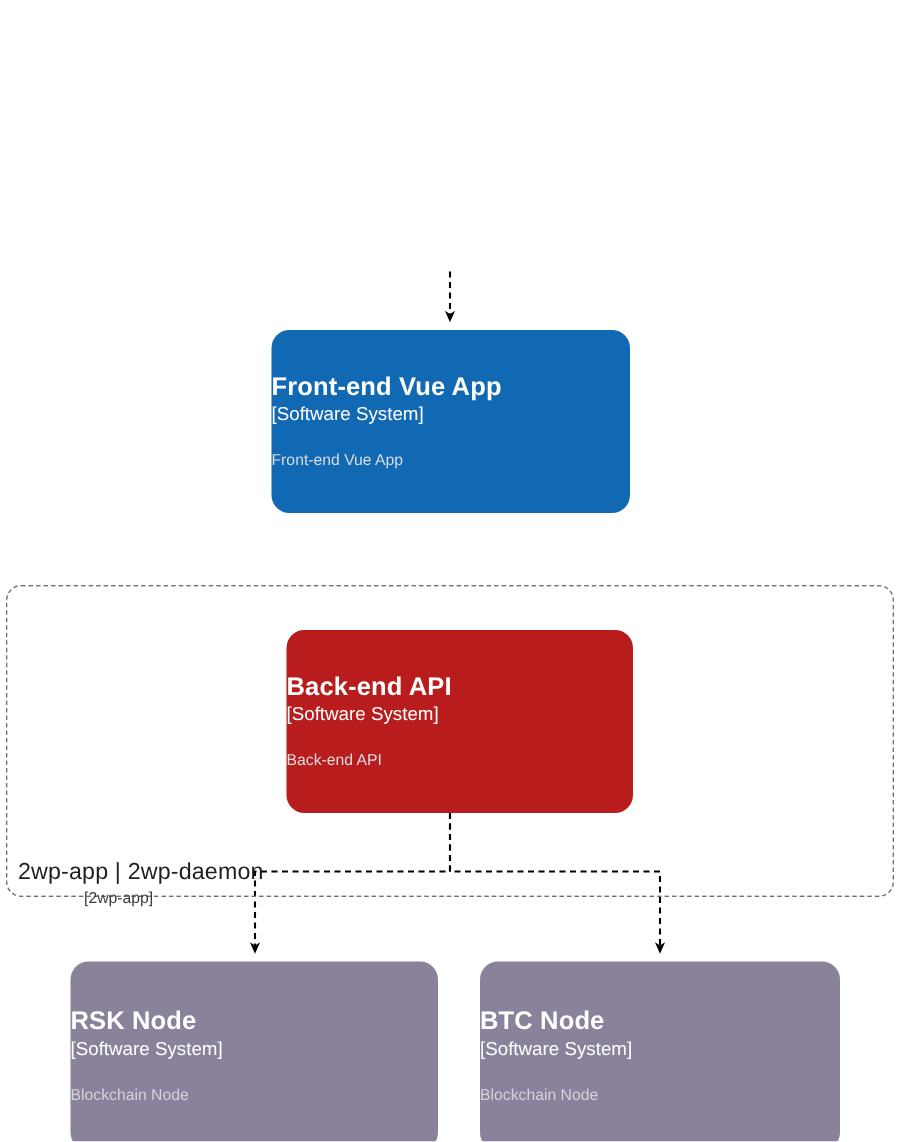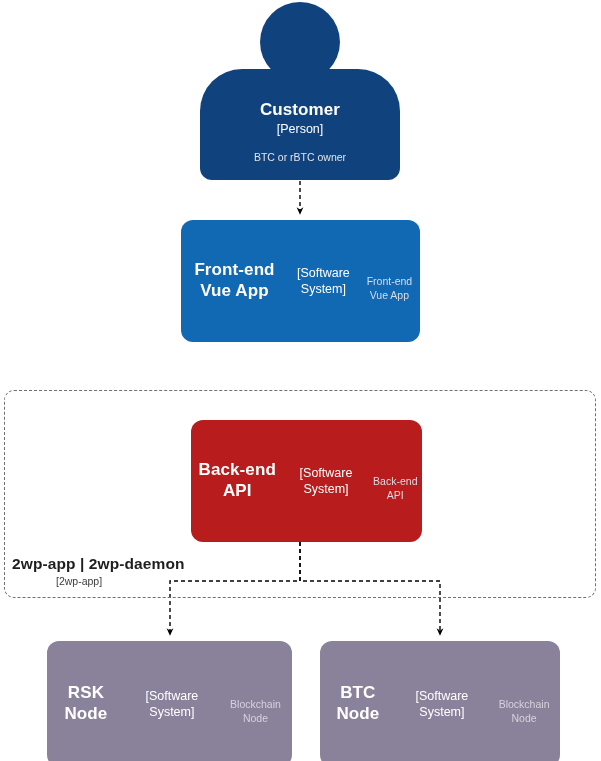--- a/index.html
+++ b/index.html
@@ -26,22 +26,22 @@
     top: 0;
     width: 601px;
     height: 761px;
     pointer-events: none;
   }
   
   .node {
     position: absolute;
     box-sizing: border-box;
     display: flex;
-    flex-direction: row;
-    align-items: center;
+    flex-direction: column;
+    align-items: flex-start;
     justify-content: center;
     text-align: center;
     border-radius: 12px;
     color: #ffffff;
   }
   .node .title {
     font-size: 17px;
     font-weight: bold;
     line-height: 1.22;
     letter-spacing: 0.1px;
@@ -148,23 +148,24 @@
   #boundary-label {
     position: absolute;
     left: 12px;
     top: 555px;
     text-align: left;
     line-height: 1.15;
   }
   #boundary-label .b-title {
     display: block;
     font-size: 15.5px;
-    font-weight: bold;
+    font-weight: normal;
     color: #1f1f1f;
     letter-spacing: 0.1px;
+    margin-top: 18px;
   }
   #boundary-label .b-type {
     display: block;
     font-size: 10.5px;
     font-weight: normal;
     color: #3c3c3c;
     margin-top: 2px;
     padding-left: 44px;
   }
 </style>
@@ -192,28 +193,20 @@
       <path d="M 300 542 L 300 581 L 440 581 L 440 632" stroke="#000000" stroke-width="1.4" stroke-dasharray="4,3" fill="none" marker-end="url(#arrowhead)"></path>
     </g>
   </svg>
 
   <div id="boundary-2wp"></div>
   <div id="boundary-label">
     <span class="b-title">2wp-app | 2wp-daemon</span>
     <span class="b-type">[2wp-app]</span>
   </div>
 
-  <div id="person-customer">
-    <div class="head"></div>
-    <div class="body node person">
-      <span class="title">Customer</span>
-      <span class="type">[Person]</span>
-      <span class="desc">BTC or rBTC owner</span>
-    </div>
-  </div>
 
   <div id="node-frontend" class="node system">
     <span class="title">Front-end Vue App</span>
     <span class="type">[Software System]</span>
     <span class="desc">Front-end Vue App</span>
   </div>
 
   <div id="node-backend" class="node system">
     <span class="title">Back-end API</span>
     <span class="type">[Software System]</span>

